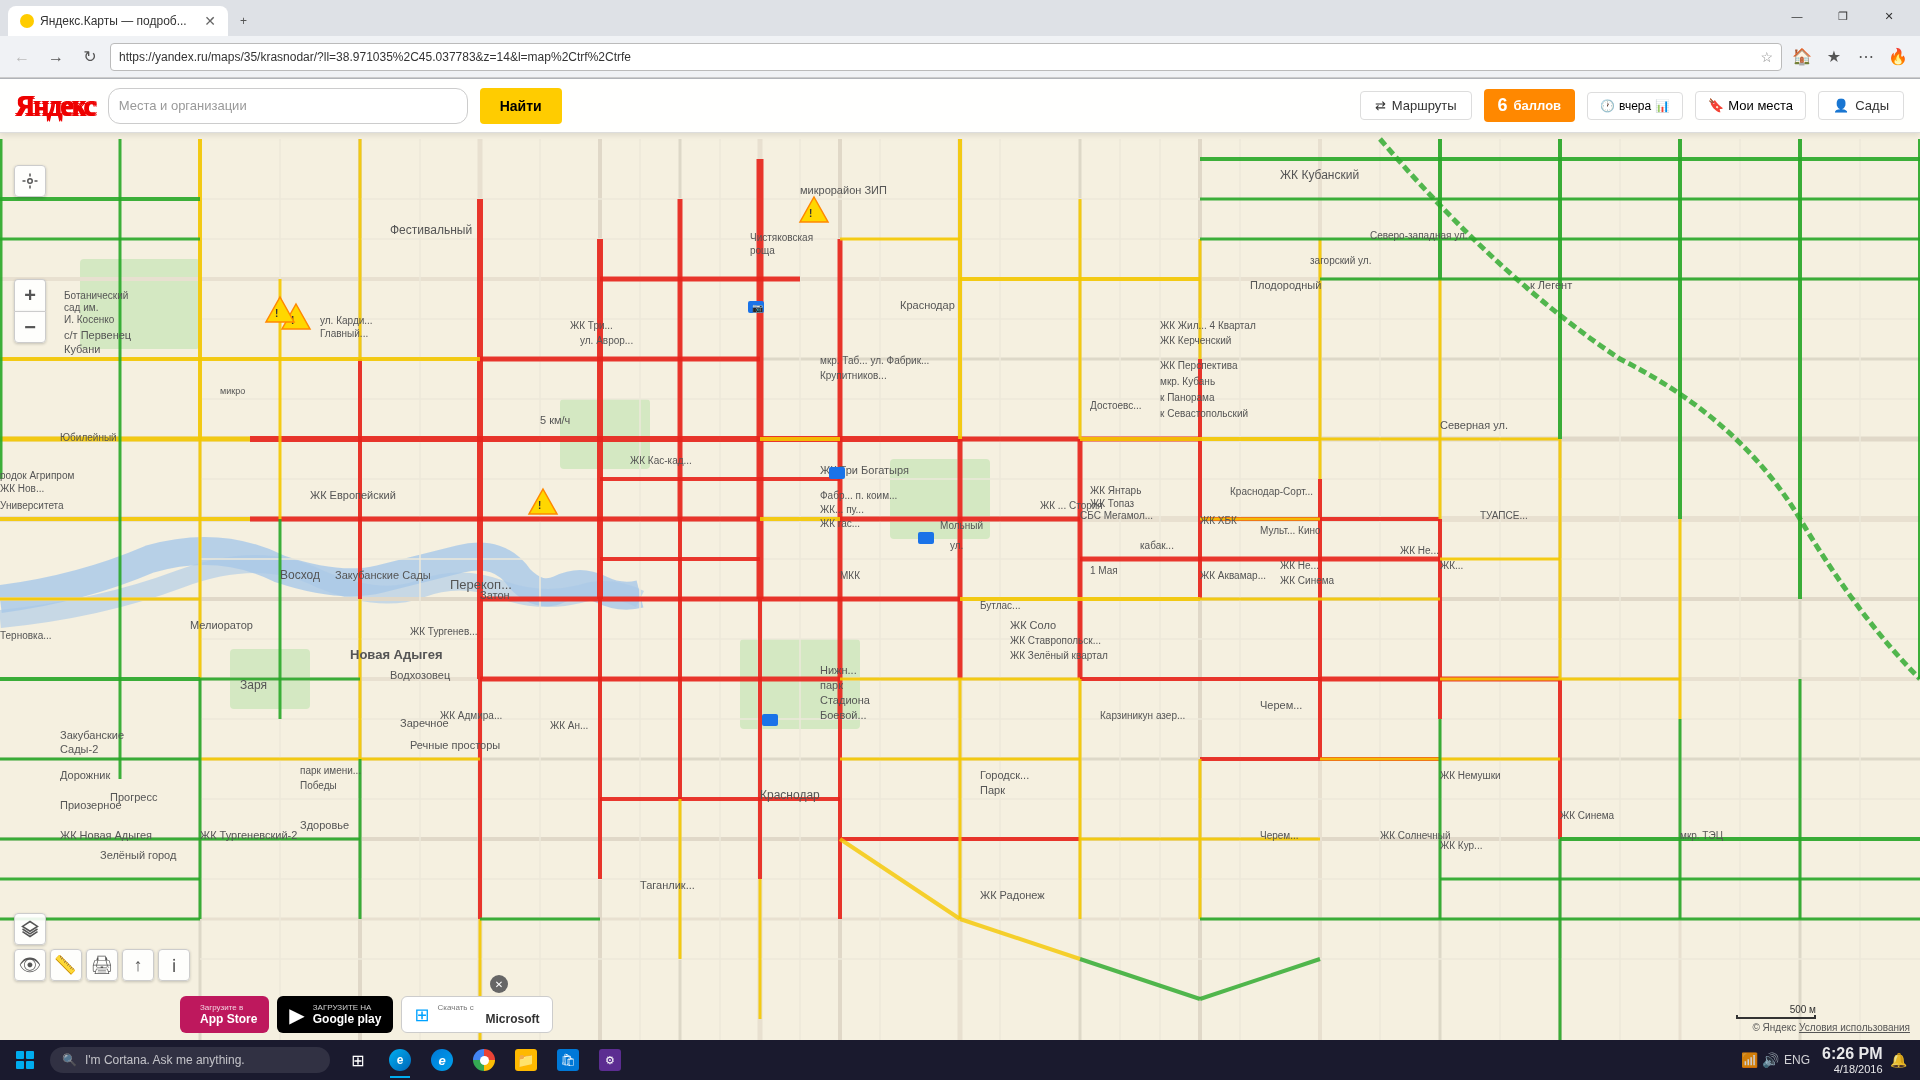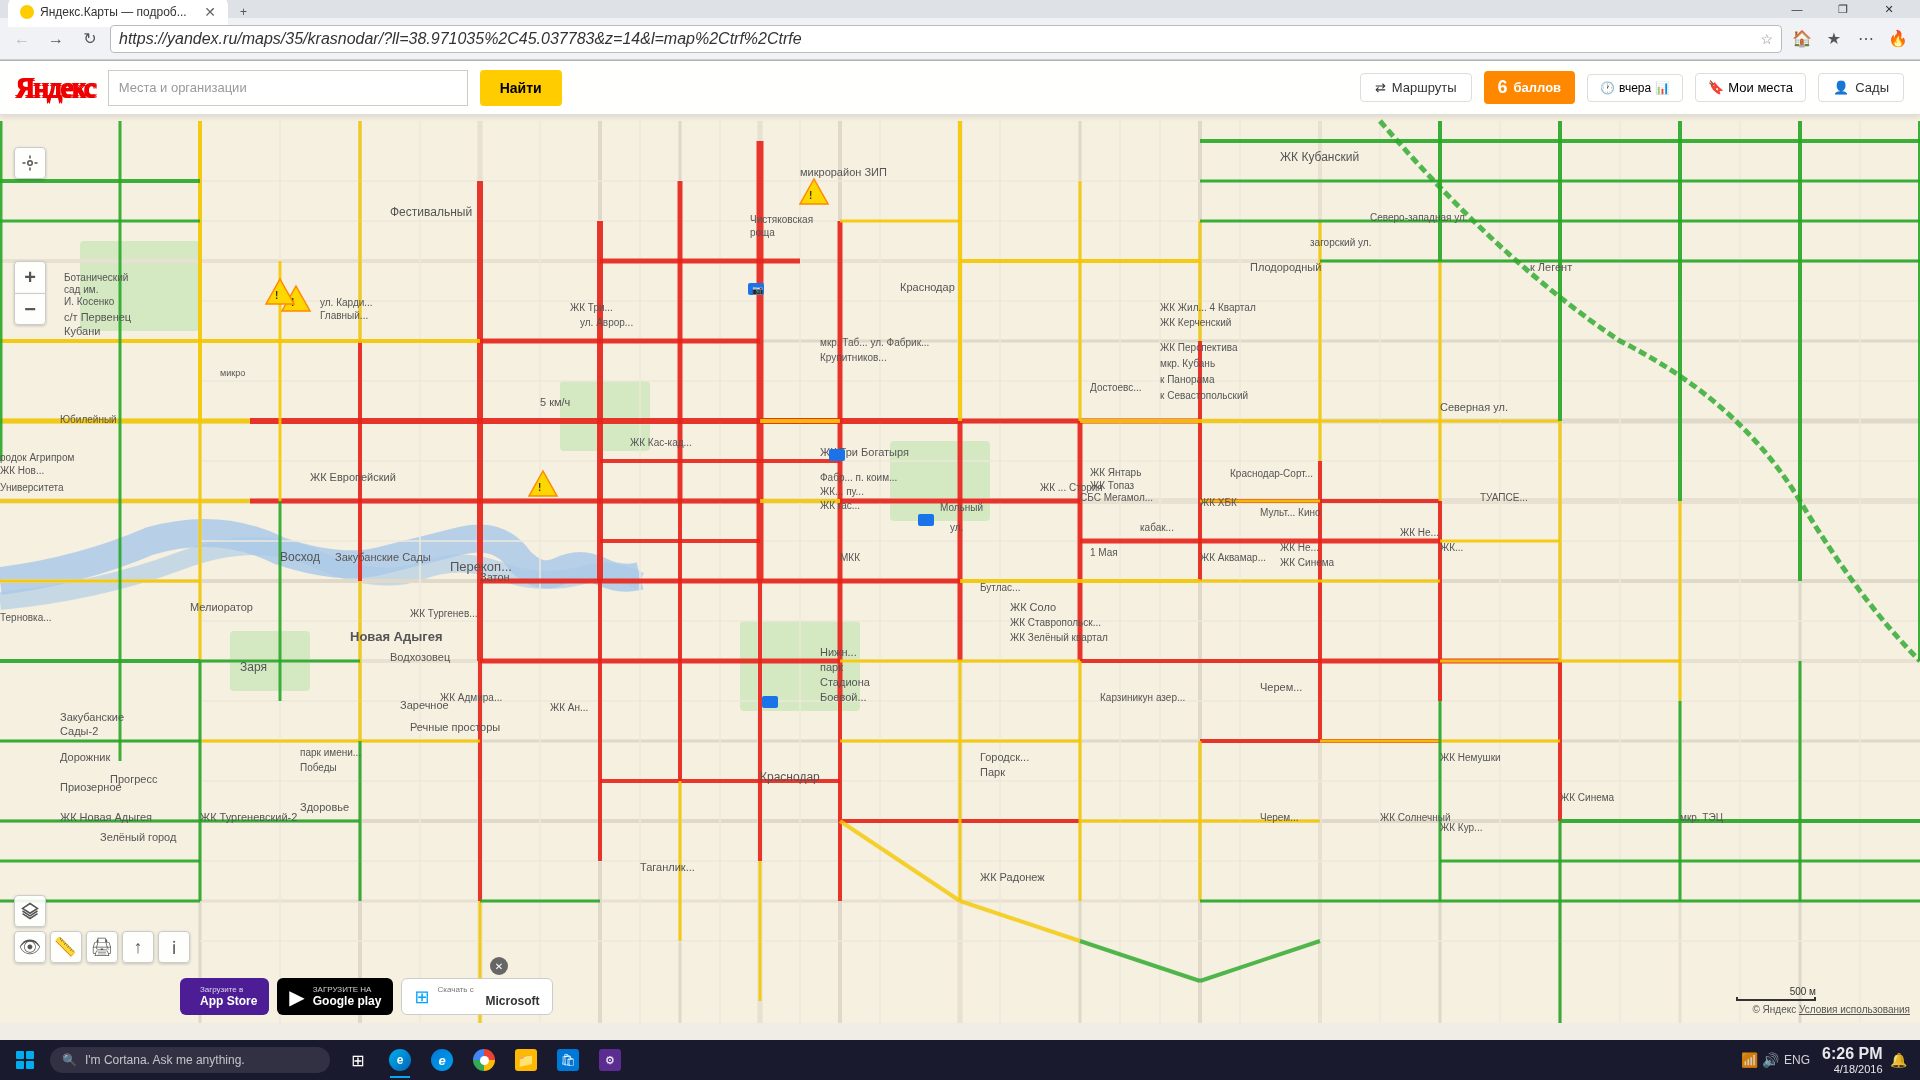--- a/index.html
+++ b/index.html
@@ -6,22 +6,21 @@
     body { font-family: Arial, sans-serif; width: 1920px; height: 1080px; overflow: hidden; background: #f0ede6; }
 
     
     .browser-chrome {
       width: 100%;
       background: #dee1e6;
       border-bottom: 1px solid #b0b3b8;
     }
     .browser-titlebar {
       display: flex;
-      align-items: center;
-      height: 18px;
+      height: 36px;
       background: #dee1e6;
       padding: 0 8px;
     }
     .browser-tab {
       display: flex;
       align-items: center;
       background: #fff;
       border-radius: 8px 8px 0 0;
       padding: 0 12px;
       height: 30px;
@@ -91,21 +90,21 @@
       height: 28px;
       background: #fff;
       border: 1px solid #bbb;
       border-radius: 4px;
       padding: 0 8px;
       font-size: 12px;
       color: #333;
       display: flex;
       align-items: center;
     }
-    .address-text { font-size: 16px; color: #333; font-style: italic; }
+    .address-text { font-size: 12px; color: #333; }
     .address-icon { margin-left: auto; color: #888; font-size: 14px; }
     .toolbar-icons {
       display: flex;
       align-items: center;
       gap: 4px;
     }
     .toolbar-icon {
       width: 28px; height: 28px;
       display: flex; align-items: center; justify-content: center;
       cursor: pointer;
@@ -156,21 +155,21 @@
       color: #fc0;
       text-shadow: -1px -1px 0 #e00, 1px -1px 0 #e00, -1px 1px 0 #e00, 1px 1px 0 #e00;
       letter-spacing: -1px;
       font-family: 'Times New Roman', serif;
     }
     .yandex-logo span { color: #e00; }
     .search-box {
       flex: 0 0 360px;
       height: 36px;
       border: 1px solid #ccc;
-      border-radius: 0;
+      border-radius: 12px;
       display: flex;
       align-items: center;
       background: #fff;
       padding: 0 10px;
       font-size: 13px;
       color: #999;
     }
     .find-btn {
       height: 36px;
       background: #ffcc00;
@@ -320,21 +319,21 @@
       align-items: center;
       background: #000;
       border-radius: 6px;
       padding: 6px 12px;
       gap: 8px;
       cursor: pointer;
       color: #fff;
       text-decoration: none;
       font-size: 10px;
     }
-    .app-store-btn.apple { background: #4c1d95; }
+    .app-store-btn.apple { background: #be185d; }
     .app-store-btn.google { background: #000; }
     .app-store-btn.microsoft { background: #fff; border: 1px solid #ccc; color: #333; }
     .store-label-top { font-size: 8px; opacity: 0.8; }
     .store-label-main { font-size: 12px; font-weight: bold; }
 
     
     .close-bar-btn {
       position: absolute;
       bottom: 48px;
       left: 490px;

